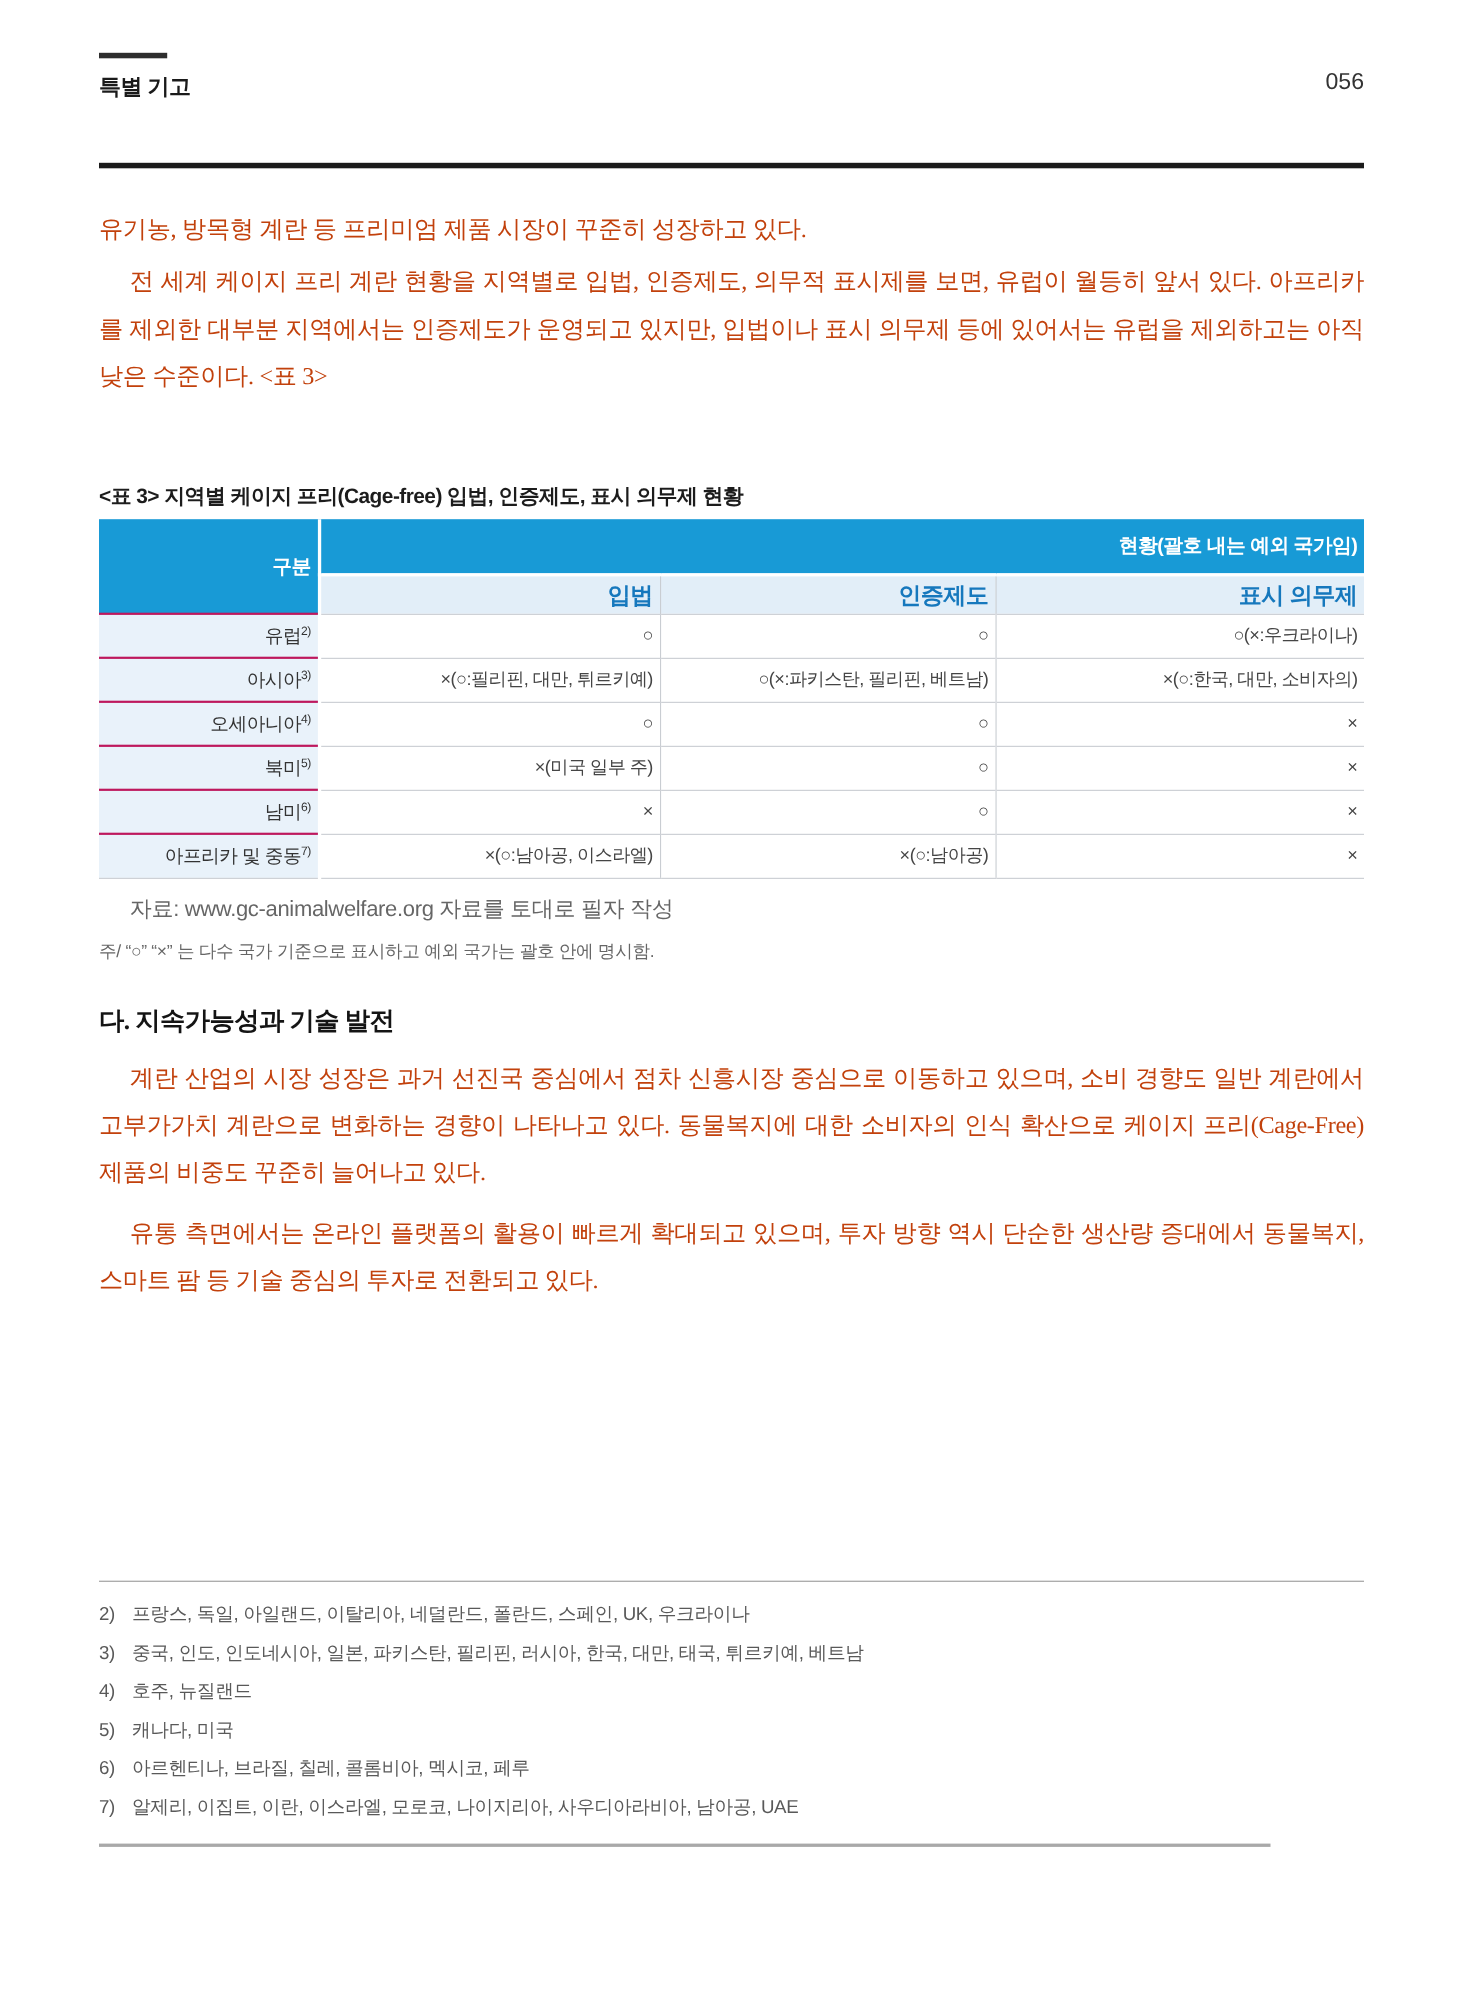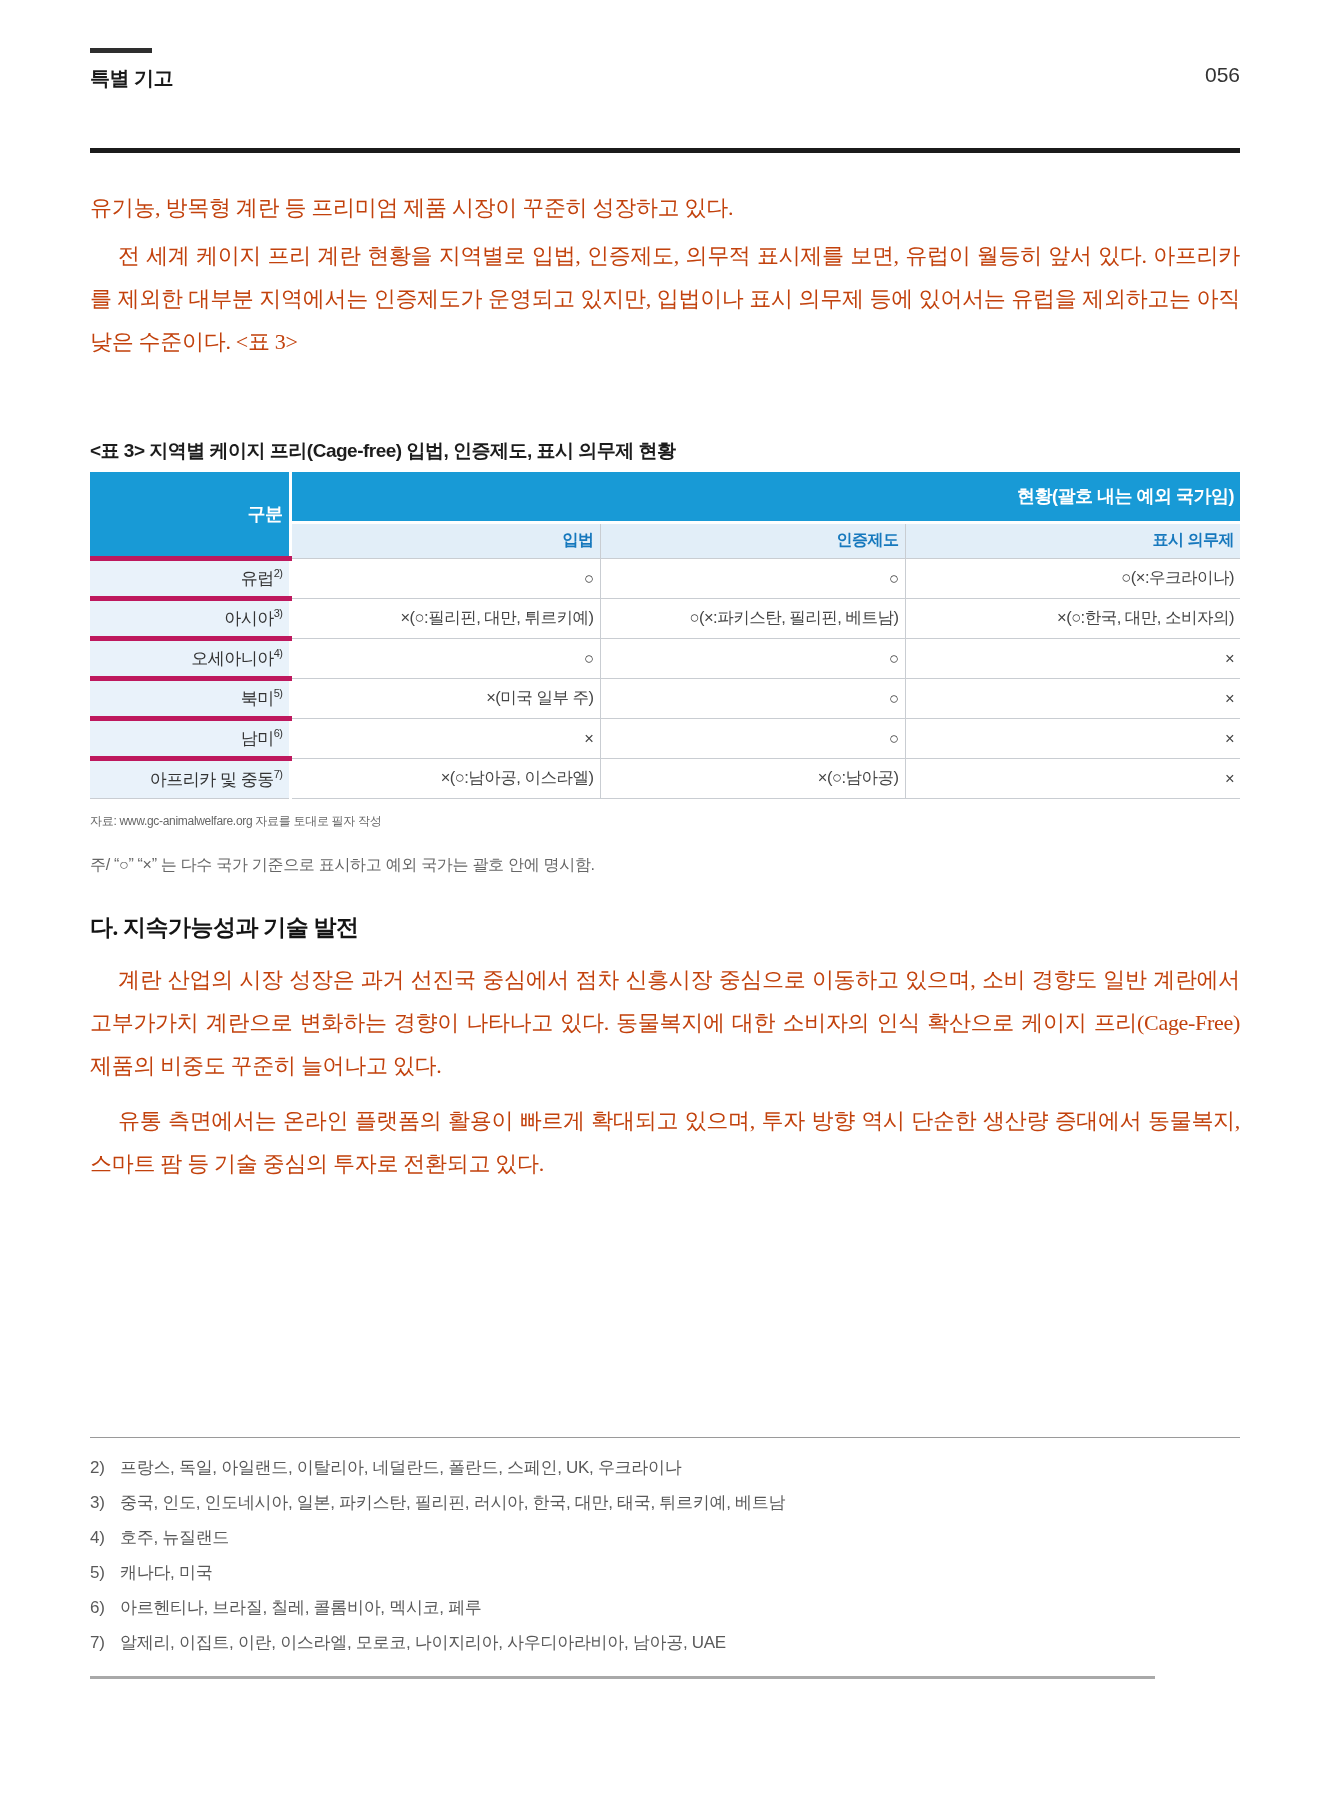--- a/index.html
+++ b/index.html
@@ -32,30 +32,30 @@
   
   .table-caption { top: 438px; font-size: 19px; font-weight: bold; color: #1c1c1c; letter-spacing: -0.5px; }
   .cf-table { top: 472px; border-collapse: collapse; width: 1150px; table-layout: fixed; font-size: 17px; }
   .cf-table td, .cf-table th { padding: 0 6px; text-align: right; vertical-align: middle; }
   .col-region { width: 200px; }
   .col-leg { width: 310px; }
   .col-cert { width: 305px; }
   .col-label { width: 335px; }
   .hdr-main { background: #189ad6; color: #ffffff; font-weight: bold; font-size: 18px; height: 50px; letter-spacing: -0.5px; }
   .hdr-region { background: #189ad6; color: #ffffff; font-weight: bold; font-size: 18px; border-right: 3px solid #ffffff; letter-spacing: -0.5px; }
-  .hdr-sub { background: #e2eef8; color: #1678bd; font-weight: bold; font-size: 16px; height: 36px; border-top: 3px solid #ffffff; letter-spacing: -0.5px; }
+  .hdr-sub { background: #e2eef8; color: #1678bd; font-weight: bold; font-size: 21px; height: 36px; border-top: 3px solid #ffffff; letter-spacing: -0.5px; }
   .hdr-sub + .hdr-sub { border-left: 1px solid #c9cdd2; padding-left: 12px; }
   .cf-table tbody tr { height: 40px; }
-  .cell-region { background: #e9f2fa; color: #333; border-top: 5px solid #be185d; border-right: 3px solid #ffffff; font-size: 17px; letter-spacing: -0.5px; }
+  .cell-region { background: #e9f2fa; color: #333; border-top: 2px solid #be185d; border-right: 3px solid #ffffff; font-size: 17px; letter-spacing: -0.5px; }
   .cell-region sup { font-size: 11px; }
   .cell-val { background: #ffffff; color: #454545; border-top: 1px solid #c9cdd2; font-size: 16.5px; letter-spacing: -0.5px; }
   .cell-val + .cell-val { border-left: 1px solid #c9cdd2; }
   .cf-table tbody tr:last-child td { border-bottom: 1px solid #c9cdd2; }
 
-  .table-source { top: 813px; font-size: 12px; color: #666; letter-spacing: -0.3px; }
+  .table-source { top: 813px; font-size: 20px; color: #666; letter-spacing: -0.3px; margin-left: 28px; }
   .table-note { top: 855px; font-size: 16px; color: #666; letter-spacing: -0.3px; }
 
   
   .section-heading { top: 912px; font-family: "Liberation Serif", serif; font-size: 23px; font-weight: bold; color: #141414; letter-spacing: -0.5px; }
   .section-body { top: 958px; }
   .section-body p { margin: 0 0 12px 0; }
 
   
   .footnote-rule { top: 1437px; height: 1px; background: #9a9a9a; }
   .footnotes { top: 1450px; font-size: 17px; color: #595959; line-height: 35px; letter-spacing: -0.3px; }

